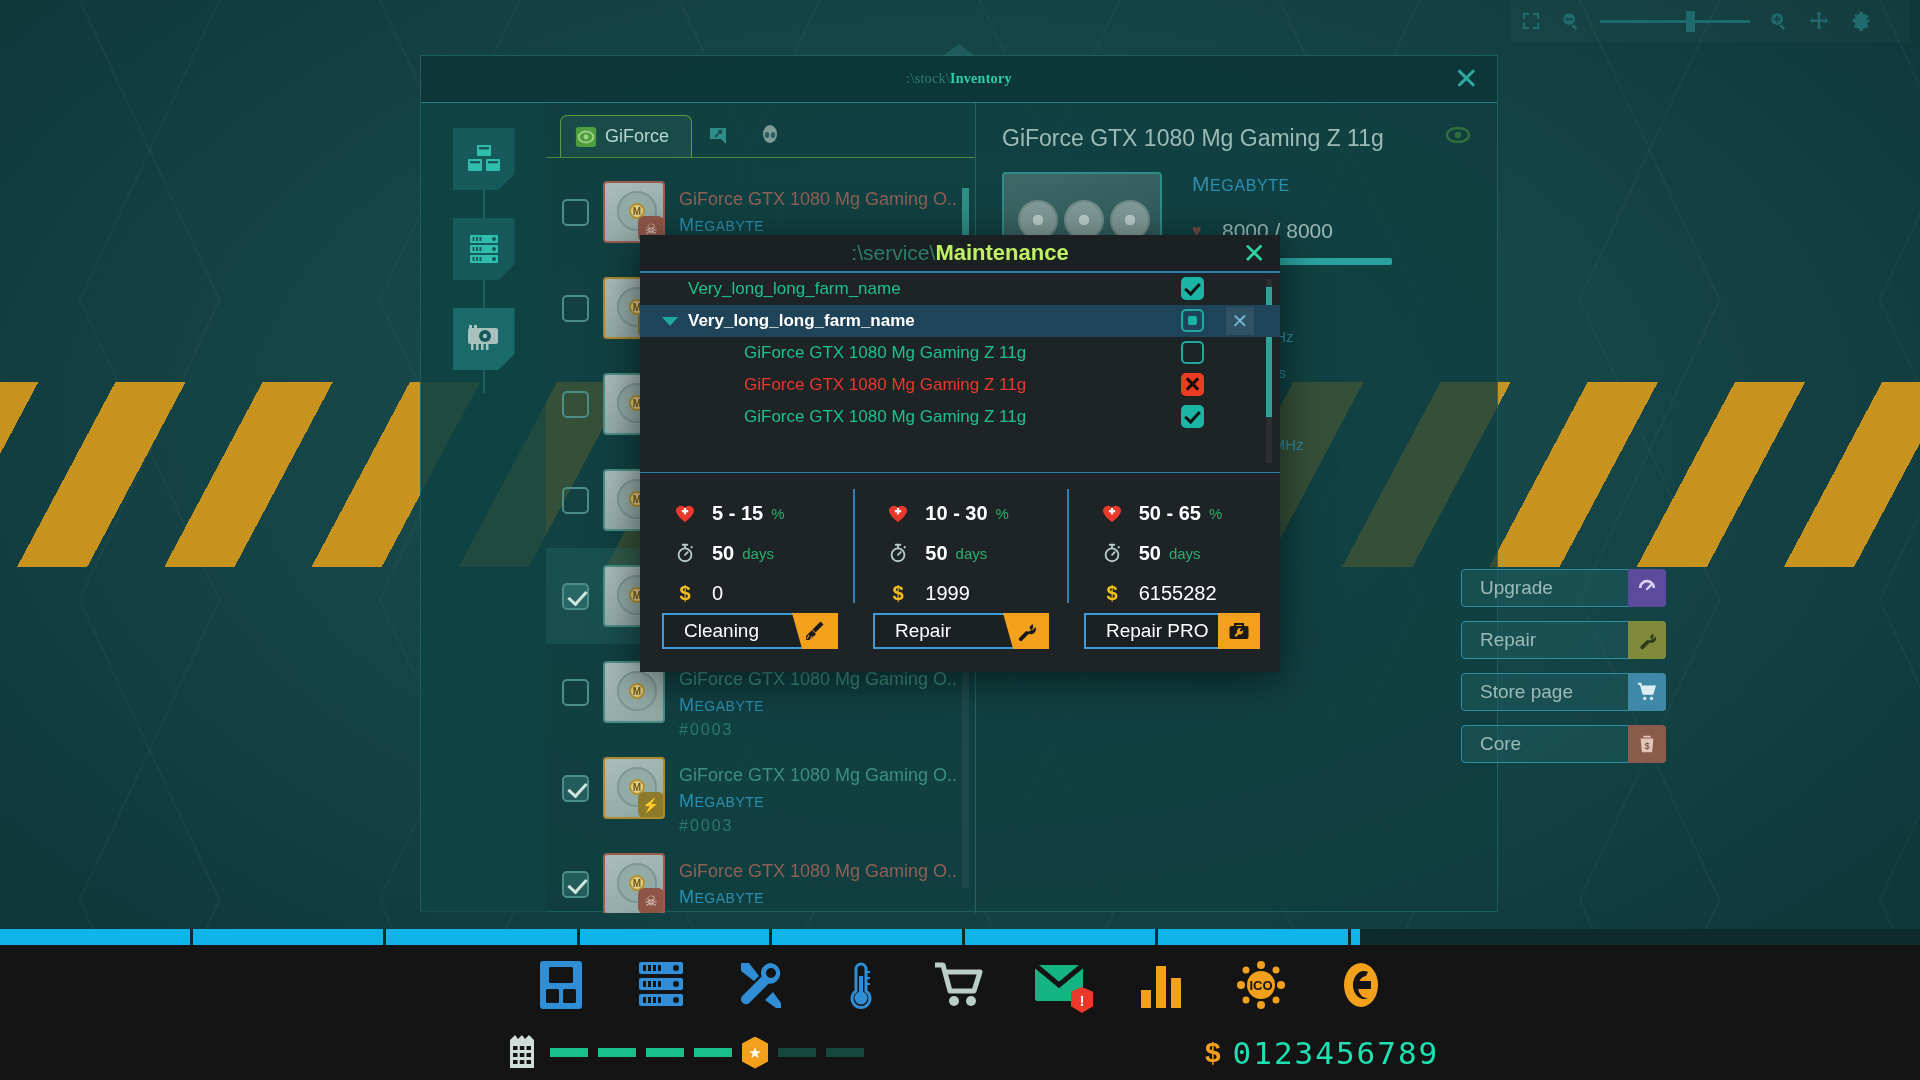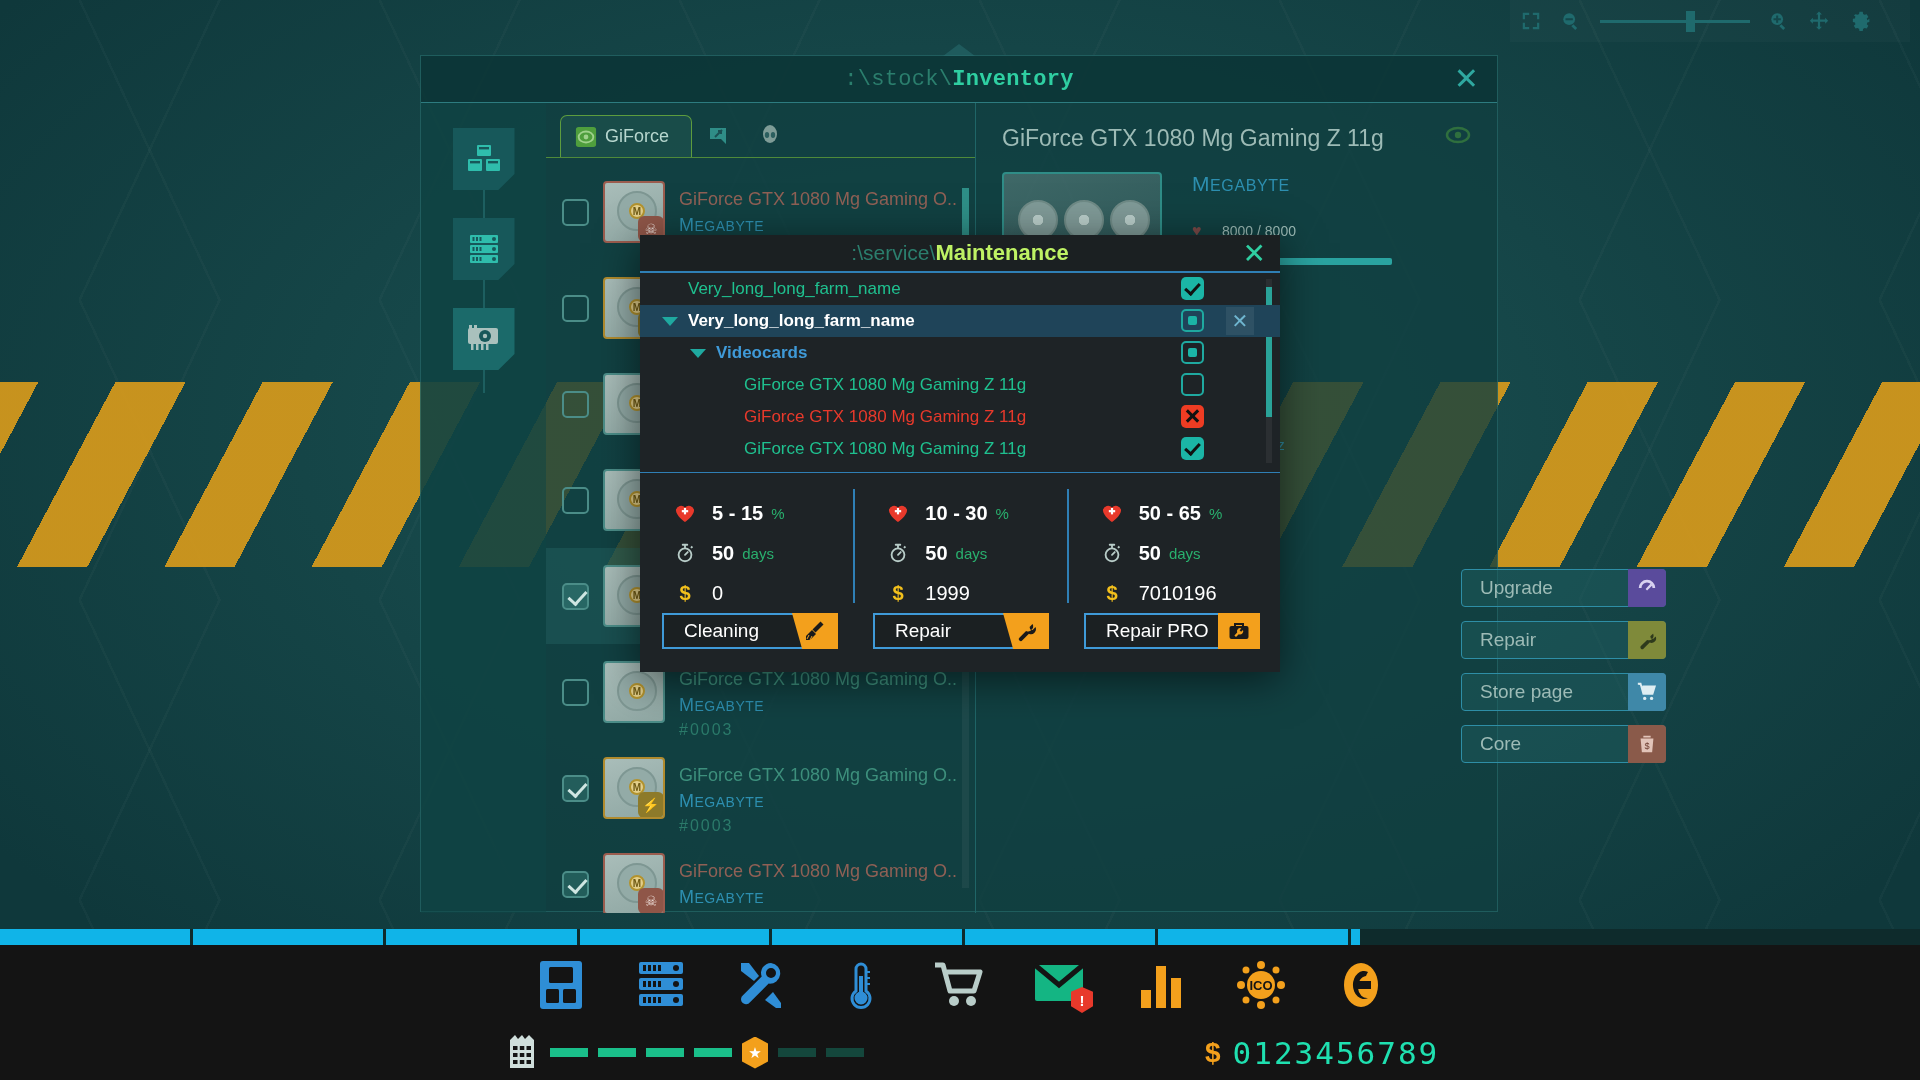--- a/index.html
+++ b/index.html
@@ -65,22 +65,22 @@
     background: rgba(16,62,64,0.80);
     border: 1px solid rgba(60,150,150,.35);
   }
   .inv-titlebar {
     height: 47px; position: relative;
     border-bottom: 1px solid #2d7c80;
     background: rgba(10,48,50,0.55);
     display:flex; align-items:center; justify-content:center;
   }
   .inv-title {
-    font-size: 22px; letter-spacing:.3px;
-    font-family: Liberation Mono, monospace;
+    font-size: 14px; letter-spacing:.3px;
+    font-family: Liberation Serif, serif;
   }
   .inv-title .path { color: #2b7e6d; }
   .inv-title .name { color: #2fcfa2; font-weight: 600; }
   .inv-close {
     position: absolute; right: 18px; top: 8px;
     font-size: 30px; color: #2fa8a0; line-height: 30px; cursor: pointer;
     font-weight: 300;
   }
   .inv-triangle {
     position:absolute; top:-12px; left:50%; margin-left:-16px;
@@ -198,21 +198,21 @@
   .detail-img {
     width: 160px; height: 100px; border: 2px solid #2f8d87; border-radius: 4px;
     background: linear-gradient(160deg, rgba(170,195,190,.30), rgba(120,150,148,.25));
     position: relative; overflow:hidden;
   }
   .detail-img .f { position:absolute; top:26px; width:40px;height:40px;border-radius:50%;
     background: radial-gradient(circle,#b9cdc9 0 20%, #7f9a97 21% 100%); border:2px solid #6f8a86;}
   .detail-brand { color:#2d8fb0; font-size:16px; letter-spacing:.6px; margin-bottom: 22px;}
   .detail-brand .cap { font-size:21px; }
   .spec-row { display:flex; align-items:center; gap:12px; margin-bottom: 10px; height: 26px;}
-  .spec-val { font-size:14px; color:#9dbbb6; }
+  .spec-val { font-size:21px; color:#9dbbb6; }
   .spec-unit { font-size:15px; color:#2e8aa0; }
   .spec-label { font-size:18px; color:#2b6f63; }
   .bar {
     height: 7px; background: rgba(255,255,255,.07); position:relative; border-radius:2px;
   }
   .bar > i { position:absolute;left:0;top:0;bottom:0;background:#2aa3a0;border-radius:2px;display:block;}
   .heart-small { width:18px;height:16px;color:#7b4a48;font-size:16px;line-height:16px;}
 
   .nv-logo { position:absolute; right: 26px; top: 22px; color:#2f6f3e; font-size: 20px;}
 
@@ -737,25 +737,20 @@
         <span class="caret hidden"></span>
         <span class="lbl farm">Very_long_long_farm_name</span>
         <span class="cb checked"></span>
       </div>
       <div class="tnode sel" style="padding-left: 22px;">
         <span class="caret"></span>
         <span class="lbl farmsel">Very_long_long_farm_name</span>
         <span class="cb partial"></span>
         <span class="xbtn">✕</span>
       </div>
-      <div class="tnode" style="padding-left: 50px;">
-        <span class="caret"></span>
-        <span class="lbl group">Videocards</span>
-        <span class="cb partial"></span>
-      </div>
       <div class="tnode" style="padding-left: 78px;">
         <span class="caret hidden"></span>
         <span class="lbl item">GiForce GTX 1080 Mg Gaming Z 11g</span>
         <span class="cb unchecked"></span>
       </div>
       <div class="tnode" style="padding-left: 78px;">
         <span class="caret hidden"></span>
         <span class="lbl item-bad">GiForce GTX 1080 Mg Gaming Z 11g</span>
         <span class="cb cross"></span>
       </div>
@@ -853,21 +848,21 @@
           </span>
           <span class="stat-txt">50</span>
           <span class="stat-unit">days</span>
         </div>
         <div class="stat-line">
           <span class="stat-ic">
             <svg width="22" height="24" viewBox="0 0 24 24" fill="#f3c01c">
               <text x="12" y="20" font-size="22" font-weight="700" text-anchor="middle" font-family="Liberation Sans">$</text>
             </svg>
           </span>
-          <span class="stat-txt" style="font-weight:400">7010196</span>
+          <span class="stat-txt" style="font-weight:400">6155282</span>
         </div>
       </div>
     </div>
 
   <div class="mt-buttons" id="mt-buttons">
       <div class="mbtn">
         <span>Cleaning</span>
         <span class="tag">
           <svg width="24" height="24" viewBox="0 0 24 24" fill="#1a1a1a">
             <path d="M17.5 2.5l3 3-8 8-3-3 8-8z"></path>

